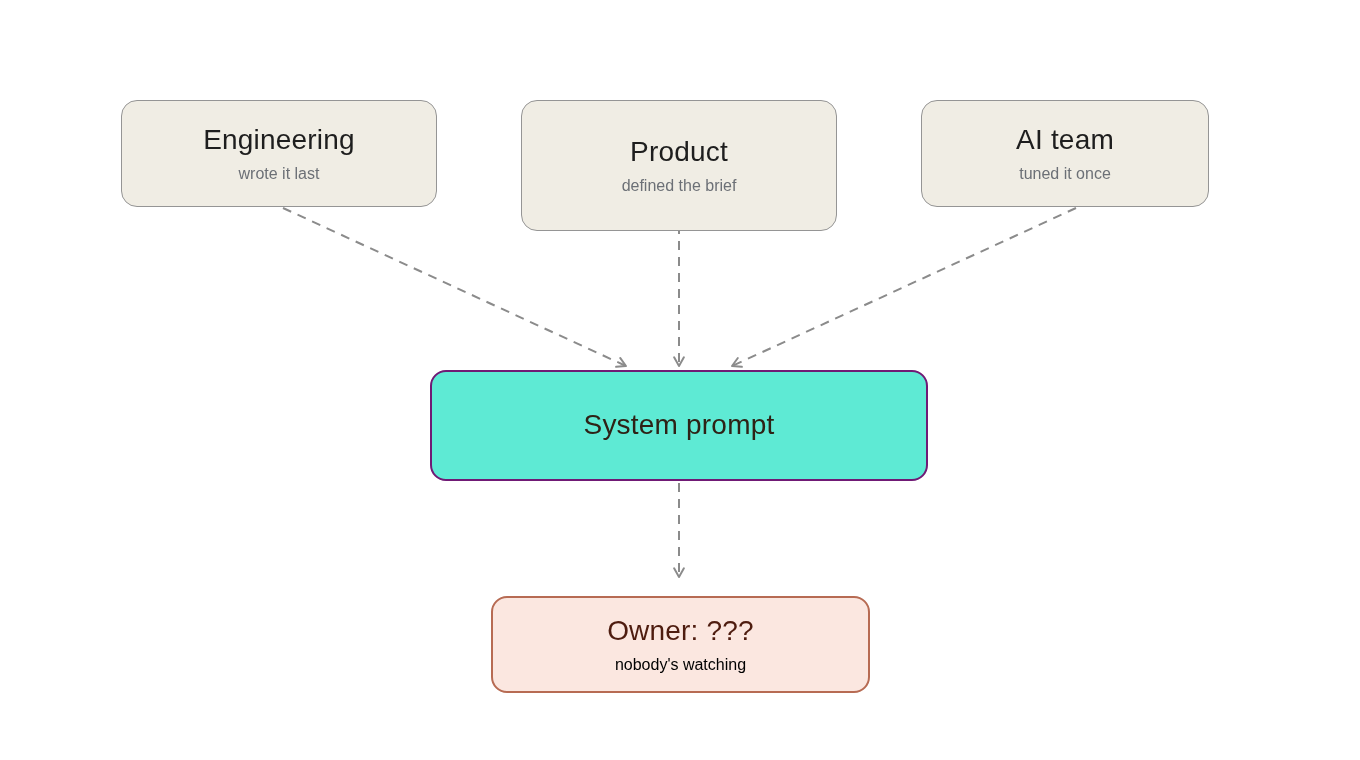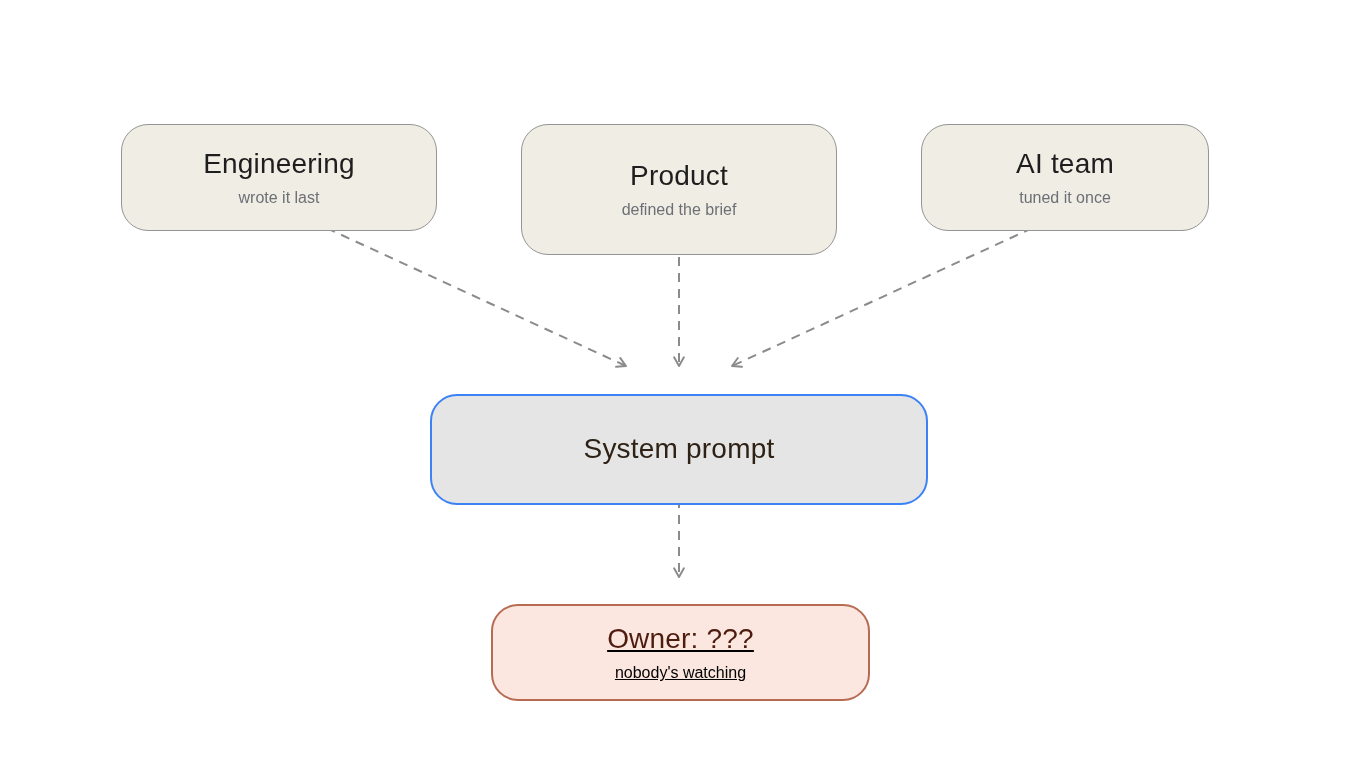--- a/index.html
+++ b/index.html
@@ -18,65 +18,64 @@
   .edges {
     position: absolute;
     left: 0;
     top: 0;
     width: 1360px;
     height: 760px;
   }
   .node {
     position: absolute;
     box-sizing: border-box;
-    border-radius: 27px;
+    border-radius: 16px;
     display: flex;
     flex-direction: column;
     align-items: center;
     justify-content: center;
     gap: 9px;
     text-align: center;
-    margin-top: 24px;
   }
   .node .title {
     font-size: 28px;
     line-height: 1.15;
     letter-spacing: 0.2px;
   }
   .node .subtitle {
     font-size: 16px;
     line-height: 1.1;
   }
   
   .node-src {
     background: #f0ede4;
     border: 1.5px solid #959595;
   }
   .node-src .title { color: #1e1e1e; }
   .node-src .subtitle { color: #6c7076; }
   
   .node-system {
-    background: #e5e5e5;
-    border: 2px solid #3b82f6;
+    background: #5eead4;
+    border: 2px solid #701a75;
   }
   .node-system .title { color: #2e2216; }
   .node-system .subtitle { color: #9d671d; }
   
   .node-owner {
     background: #fbe7e0;
     border: 2px solid #b76b53;
   }
   .node-owner .title { color: #4e1c0f; }
   .node-owner .subtitle { color: #000000; }
 
   #node-engineering { left: 121px; top: 100px; width: 316px; height: 107px; }
   #node-product     { left: 521px; top: 100px; width: 316px; height: 131px; }
   #node-ai-team     { left: 921px; top: 100px; width: 288px; height: 107px; }
   #node-system      { left: 430px; top: 370px; width: 498px; height: 111px; }
-  #node-owner       { left: 491px; top: 580px; width: 379px; height:  97px; text-decoration: underline; }
+  #node-owner       { left: 491px; top: 596px; width: 379px; height:  97px; }
 </style>
 </head>
 <body>
 
 <div class="canvas">
 
   <svg class="edges" viewBox="0 0 1360 760" xmlns="http://www.w3.org/2000/svg" aria-hidden="true">
     <defs>
       <marker id="arrow-chevron" viewBox="0 0 12 12" refX="10" refY="6" markerWidth="13" markerHeight="13" markerUnits="userSpaceOnUse" orient="auto-start-reverse">
         <path d="M2,1.5 L10,6 L2,10.5" fill="none" stroke="#8b8b8b" stroke-width="1.8" stroke-linecap="round" stroke-linejoin="round"></path>

